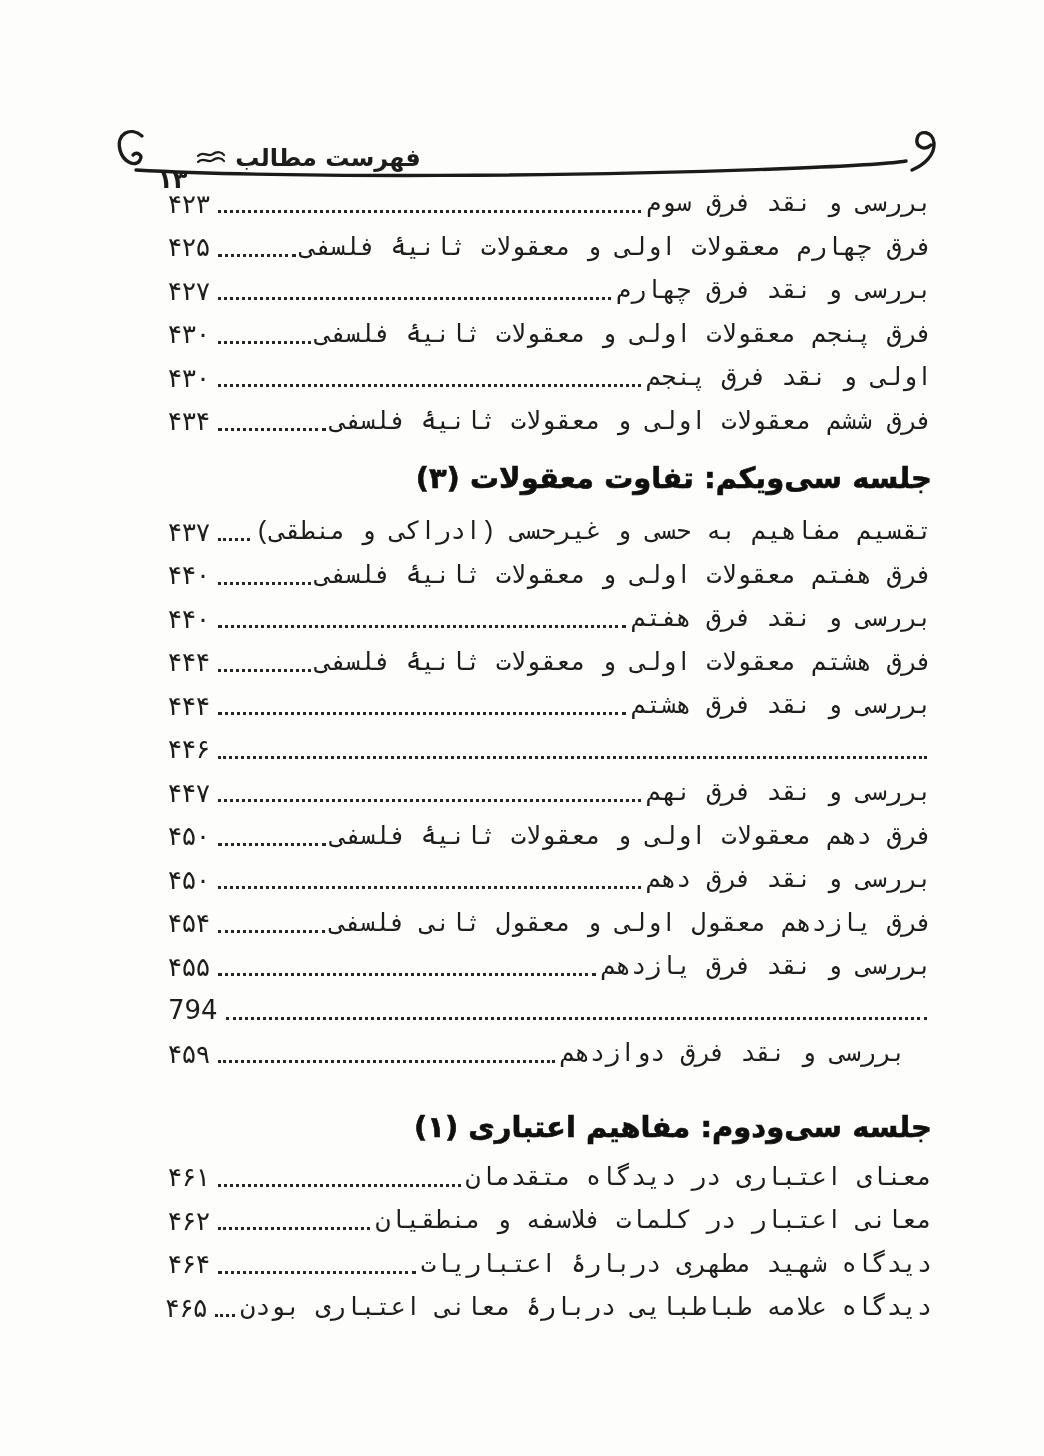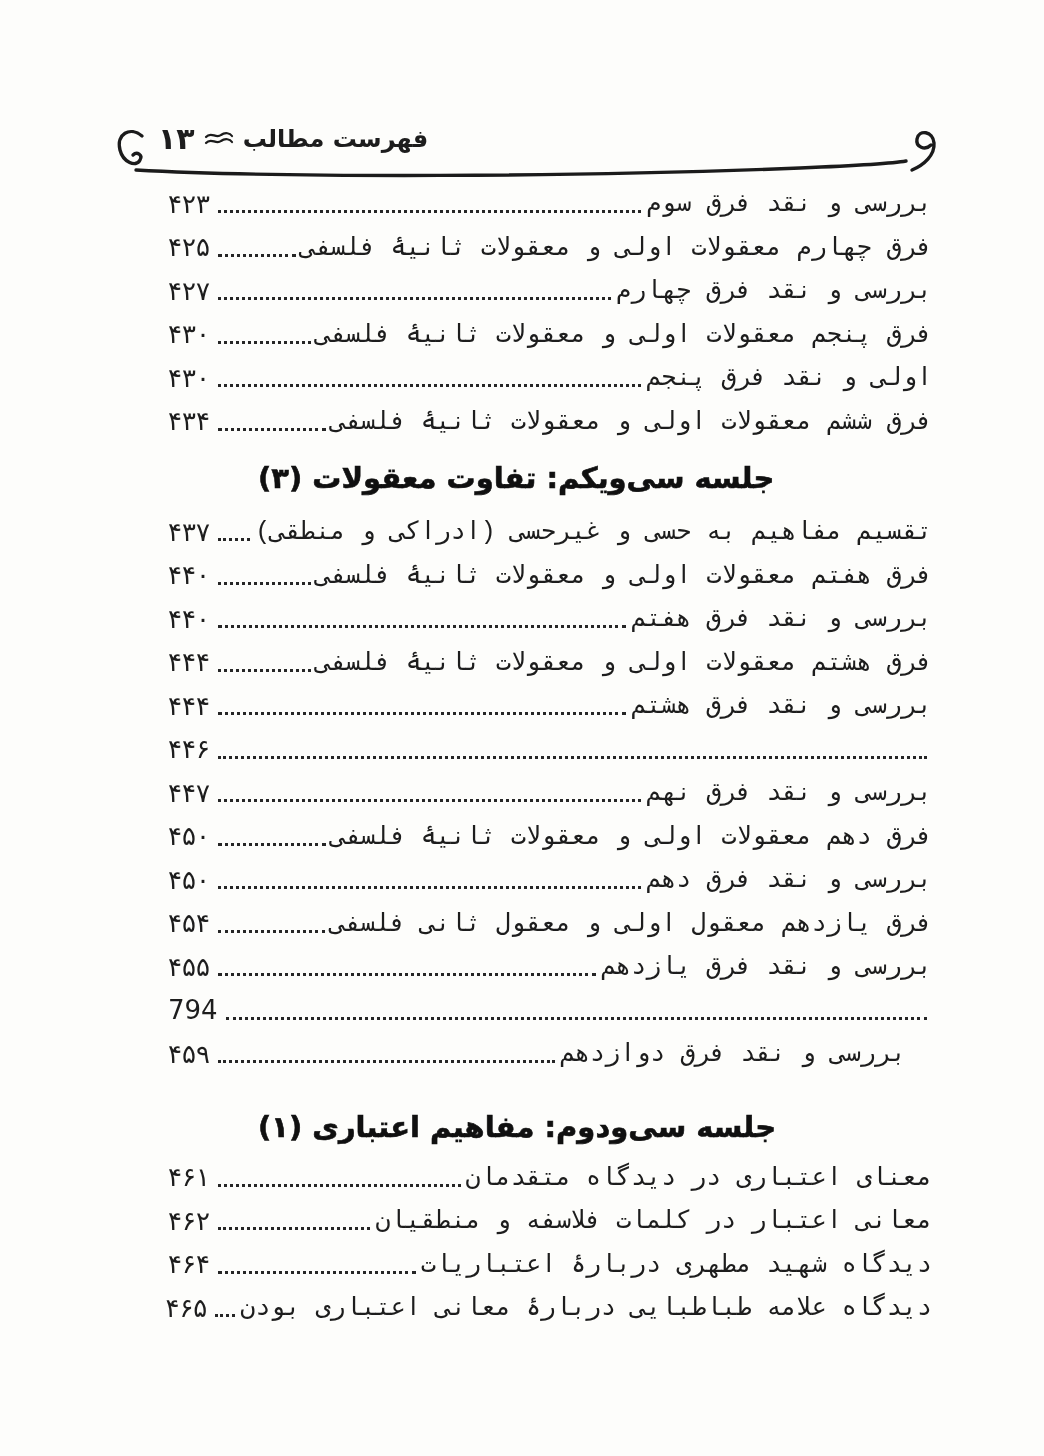--- a/index.html
+++ b/index.html
@@ -19,21 +19,21 @@
     top:121px;left:158px;
     display:flex;
     flex-direction:row;        
     align-items:center;
     gap:9px;
     font-size:24px;
     font-weight:bold;
     white-space:nowrap;
   }
   .header-title{letter-spacing:0;}
-  .header-pageno{font-size:30px;}
+  .header-pageno{font-size:24px;margin-top:45px;}
   .swash{display:inline-block;width:30px;height:16px;}
   .rule-svg{position:absolute;top:112px;left:100px;width:850px;height:72px;}
   
   .toc{
     position:absolute;
     top:182px;
     left:140px;
     right:112px;
   }
   .toc-row{
@@ -58,21 +58,21 @@
   }
   .pageno{
     flex:0 0 auto;
     font-size:26px;
     white-space:nowrap;
     padding-right:2px;
     margin-left:28px;
   }
   .section-heading{
     margin:14px 0 11px 118px;
-    text-align:left;
+    text-align:right;
     font-size:29px;
     font-weight:bold;
     line-height:42px;
     color:#101010;
     -webkit-text-stroke:0.6px #101010;
     white-space:nowrap;
   }
   .section-heading.second{margin-top:30px;margin-bottom:8px;}
 </style>
 </head>

